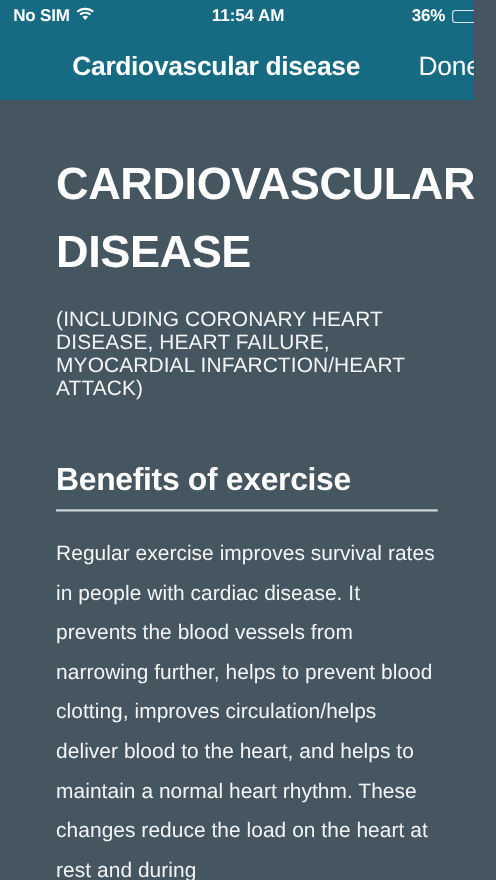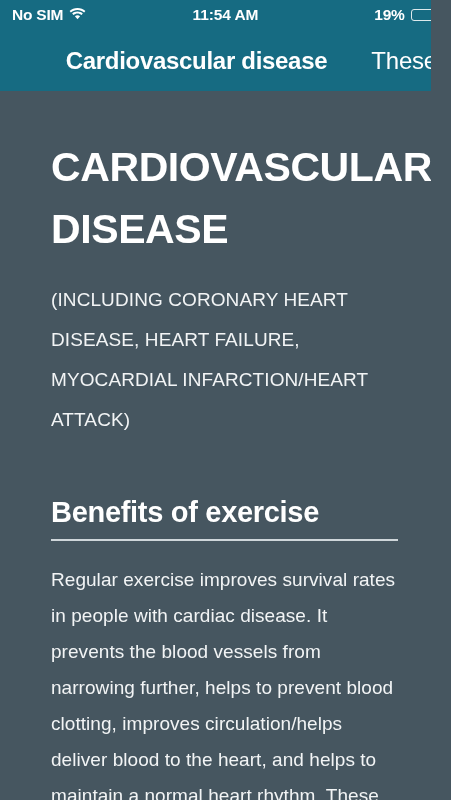--- a/index.html
+++ b/index.html
@@ -125,21 +125,21 @@
     font-weight:700;
     line-height:62px;
     color:#ffffff;
     letter-spacing:-0.4px;
     text-transform:uppercase;
   }
   #article-subtitle {
     margin-top:20px;
     font-size:19px;
     font-weight:400;
-    line-height:40px;
+    line-height:21px;
     color:#f2f4f5;
     letter-spacing:0.1px;
     text-transform:uppercase;
   }
   #section-heading {
     margin-top:54px;
     font-size:29px;
     font-weight:700;
     line-height:36px;
     color:#ffffff;
@@ -174,33 +174,33 @@
           <path d="M8.5 3.0c2.55 0 4.9 0.92 6.62 2.45l1.28-1.45C14.38 2.16 11.57 1.05 8.5 1.05S2.62 2.16 0.6 4.0l1.28 1.45C3.6 3.92 5.95 3.0 8.5 3.0z" fill="#ffffff"></path>
           <path d="M8.5 6.45c1.55 0 2.97 0.57 4.06 1.51l1.25-1.42C12.43 5.31 10.55 4.6 8.5 4.6S4.57 5.31 3.19 6.54l1.25 1.42C5.53 7.02 6.95 6.45 8.5 6.45z" fill="#ffffff"></path>
           <path d="M8.5 12.2l2.55-2.9c-0.7-0.6-1.58-0.95-2.55-0.95s-1.85 0.35-2.55 0.95L8.5 12.2z" fill="#ffffff"></path>
         </svg>
       </span>
     </div>
     <div class="status-center">
       <span class="time-text">11:54 AM</span>
     </div>
     <div class="status-right">
-      <span class="status-text">19%</span>
+      <span class="status-text">36%</span>
       <span class="battery-wrap">
         <span class="battery-body">
           <span class="battery-fill" style="width: 71%;"></span>
         </span>
         <span class="battery-cap"></span>
       </span>
     </div>
   </div>
 
   <div id="nav-bar">
     <div id="nav-title">Cardiovascular disease</div>
-    <button id="done-button">These</button>
+    <button id="done-button">Done</button>
   </div>
 
   <div id="content">
     <h1 id="article-title">CARDIOVASCULAR DISEASE</h1>
     <p id="article-subtitle">(INCLUDING CORONARY HEART DISEASE, HEART FAILURE, MYOCARDIAL INFARCTION/HEART ATTACK)</p>
     <h2 id="section-heading">Benefits of exercise</h2>
     <hr id="section-divider">
     <p id="body-paragraph">Regular exercise improves survival rates in people with cardiac disease. It prevents the blood vessels from narrowing further, helps to prevent blood clotting, improves circulation/helps deliver blood to the heart, and helps to maintain a normal heart rhythm. These changes reduce the load on the heart at rest and during</p>
   </div>
 

